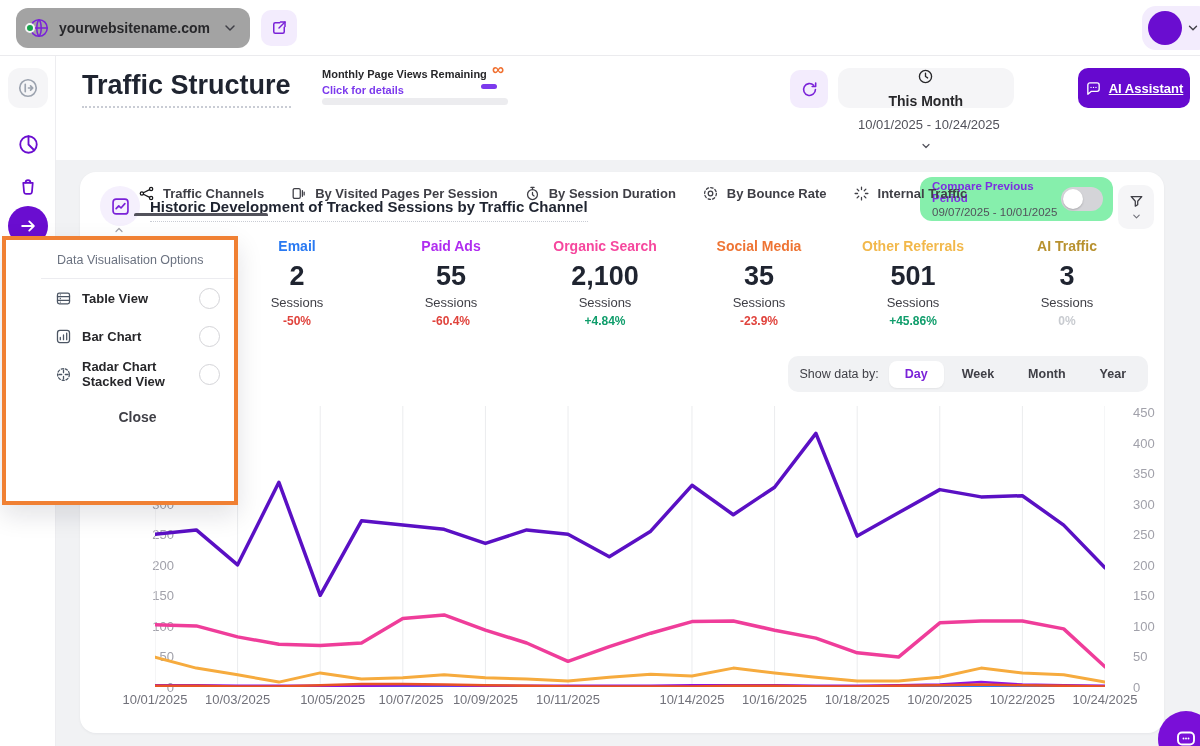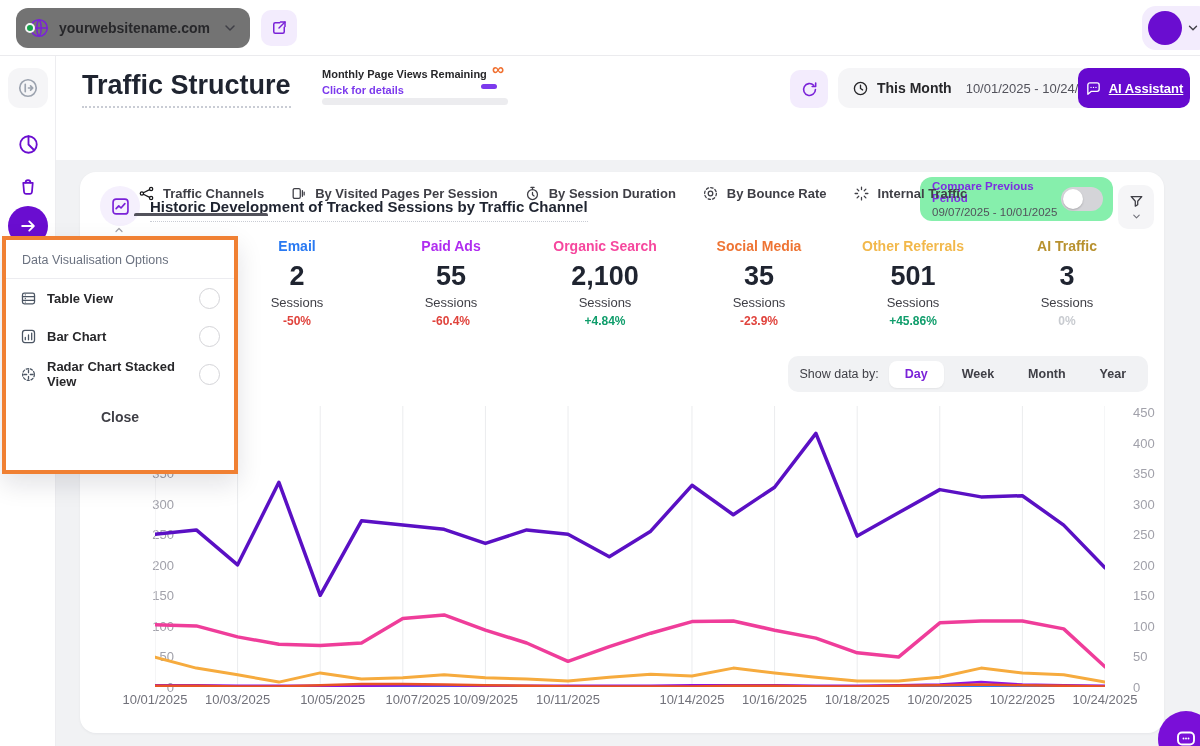--- a/index.html
+++ b/index.html
@@ -1,21 +1,21 @@
 <!DOCTYPE html>
 <html><head>
 <meta charset="utf-8">
 <style>
   * { margin:0; padding:0; box-sizing:border-box; }
   html,body { width:1200px; height:746px; overflow:hidden; }
   body { font-family:"Liberation Sans", sans-serif; background:#f1f2f4; color:#18181b; position:relative; }
 
   
   .topbar { position:absolute; left:0; top:0; width:1200px; height:56px; background:#fff; border-bottom:1px solid #ebebee; z-index:5; }
-  .domain-pill { position:absolute; left:16px; top:8px; width:234px; height:40px; background:#737373; border-radius:12px; display:flex; align-items:center; padding:0 12px; gap:9px; cursor:pointer; }
+  .domain-pill { position:absolute; left:16px; top:8px; width:234px; height:40px; background:#a3a3a3; border-radius:12px; display:flex; align-items:center; padding:0 12px; gap:9px; cursor:pointer; }
   .domain-pill .name { font-size:14px; font-weight:700; color:#27272a; flex:1; }
   .globe-wrap { position:relative; width:22px; height:22px; color:#7a22d8; }
   .globe-dot { position:absolute; left:-3px; top:6px; width:10px; height:10px; border-radius:50%; background:#16a34a; border:2px solid #f5f5f7; }
   .ext-btn { position:absolute; left:261px; top:10px; width:36px; height:36px; border:none; background:#f3ecfd; border-radius:10px; color:#7a22d8; display:flex; align-items:center; justify-content:center; cursor:pointer; }
   .avatar-pill { position:absolute; left:1142px; top:6px; width:70px; height:44px; background:#f3ecfd; border-radius:14px; display:flex; align-items:center; padding:0 6px; gap:4px; cursor:pointer; }
   .avatar-circle { width:34px; height:34px; border-radius:50%; background:#6a0dd0; }
 
   
   .sidebar { position:absolute; left:0; top:56px; width:56px; height:690px; background:#fff; border-right:1px solid #ededf0; z-index:4; }
   .side-btn { position:absolute; left:8px; width:40px; height:40px; border:none; background:transparent; display:flex; align-items:center; justify-content:center; cursor:pointer; border-radius:12px; }
@@ -26,21 +26,21 @@
   
   .header-strip { position:absolute; left:56px; top:56px; width:1144px; height:104px; background:#fff; z-index:2; }
   .page-title { position:absolute; left:26px; top:14px; font-size:27px; font-weight:700; color:#1f2430; border-bottom:2px dotted #c9ccd4; padding-bottom:5px; }
   .quota { position:absolute; left:266px; top:12px; width:196px; }
   .quota-title { font-size:11px; font-weight:700; color:#27272a; }
   .quota-link { font-size:11px; font-weight:600; color:#7c3aed; margin-top:3px; cursor:pointer; display:inline-block; }
   .quota-bar { position:absolute; left:266px; top:42px; width:186px; height:7px; background:#ececef; border-radius:4px; }
   .quota-dash { position:absolute; left:425px; top:28px; width:16px; height:5px; border-radius:3px; background:#7c3aed; }
   .quota-inf { position:absolute; left:436px; top:4px; font-size:17px; font-weight:700; color:#f07030; }
   .refresh-btn { position:absolute; left:734px; top:14px; width:38px; height:38px; border:none; background:#f3ecfd; color:#7a22d8; border-radius:10px; display:flex; align-items:center; justify-content:center; cursor:pointer; }
-  .period-pill { position:absolute; left:782px; top:12px; height:40px; background:#f5f5f7; border-radius:12px; display:flex; align-items:center; padding:0 14px; gap:8px; cursor:pointer; color:#27272a; }
+  .period-pill { position:absolute; left:782px; top:12px; height:40px; background:#f5f5f7; border-radius:12px; display:flex; align-items:center; padding:0 14px; gap:8px; cursor:pointer; color:#27272a;flex-direction:column; }
   .period-label { font-size:14px; font-weight:700; }
   .period-range { font-size:13px; color:#52525b; margin-left:6px; }
   .ai-btn { position:absolute; left:1022px; top:12px; width:112px; height:40px; border:none; background:#6609cf; color:#fff; border-radius:10px; display:flex; align-items:center; justify-content:center; gap:7px; font-size:13px; font-weight:700; cursor:pointer; font-family:inherit;text-decoration:underline; }
 
   
   .tabs { position:absolute; left:82px; top:125px; height:35px; display:flex; gap:26px; z-index:3; }
   .tab { position:relative; display:flex; align-items:center; gap:8px; font-size:13px; font-weight:600; color:#3f3f46; cursor:pointer; padding-bottom:10px; }
   .tab .underline { display:none; }
   .tab.active .underline { display:block; position:absolute; left:-4px; right:-4px; bottom:0; height:3px; background:#52525b; border-radius:2px 2px 0 0; }
 
@@ -76,21 +76,21 @@
   .chart-area { position:absolute; left:0; top:228px; width:1084px; height:312px; }
   .ylabels { position:absolute; top:0; width:40px; font-size:13px; color:#a1a1aa; }
   .ylabels.left { left:14px; text-align:right; }
   .ylabels.right { left:1053px; text-align:left; }
   .ylabels span { position:absolute; width:40px; }
   .xlabels { position:absolute; left:75px; top:292px; width:950px; height:20px; }
   .xlabels span { position:absolute; width:90px; margin-left:-45px; text-align:center; font-size:13px; color:#71717a; }
   #chart-svg { position:absolute; left:75px; top:0; }
 
   
-  .popup { position:absolute; left:2px; top:236px; width:236px; height:238px; background:#fff; border:4px solid #f08033; z-index:20; box-shadow:0 10px 24px rgba(20,20,40,.12); display:flex; flex-direction:column; }
+  .popup { position:absolute; left:2px; top:236px; width:236px; height:269px; background:#fff; border:4px solid #f08033; z-index:20; box-shadow:0 10px 24px rgba(20,20,40,.12); display:flex; flex-direction:column;padding-left:35px; }
   .popup-title { padding:13px 16px 11px; font-size:12.5px; color:#6b7280; }
   .popup-divider { height:1px; background:#ececf0; }
   .popup-item { height:38px; display:flex; align-items:center; gap:10px; padding:0 14px; cursor:pointer; color:#4b5563; }
   .popup-item .label { flex:1; font-size:13px; font-weight:600; color:#27272a; }
   .radio { width:21px; height:21px; border:1.6px solid #d4d4d8; border-radius:50%; }
   .popup-close { margin-top:6px; height:36px; border:none; background:transparent; font-size:14px; font-weight:600; color:#3f3f46; cursor:pointer; font-family:inherit; }
 
   
   .chat-fab { position:absolute; left:1158px; top:711px; width:56px; height:56px; border:none; border-radius:50%; background:#7a0fd8; color:#fff; display:flex; align-items:center; justify-content:center; cursor:pointer; z-index:30; }
 
@@ -394,21 +394,21 @@
           <polyline points="0.0,285.2 41.3,285.2 82.6,285.8 123.9,285.8 165.2,285.8 206.5,285.8 247.8,285.2 289.1,285.2 330.4,285.8 371.7,285.8 413.0,285.8 454.3,285.8 495.7,285.8 537.0,285.2 578.3,285.2 619.6,285.2 660.9,285.8 702.2,285.8 743.5,285.2 784.8,284.6 826.1,282.1 867.4,284.6 908.7,285.2 950.0,285.8" fill="none" stroke="#9013e0" stroke-width="2.5" stroke-linejoin="round" stroke-linecap="round"></polyline>
           <polyline points="0.0,285.8 41.3,285.8 82.6,286.4 123.9,286.4 165.2,285.2 206.5,283.9 247.8,283.9 289.1,284.6 330.4,285.2 371.7,285.8 413.0,286.4 454.3,286.4 495.7,286.4 537.0,286.4 578.3,285.8 619.6,285.8 660.9,286.4 702.2,286.4 743.5,285.8 784.8,285.2 826.1,284.6 867.4,285.2 908.7,285.8 950.0,286.4" fill="none" stroke="#e85325" stroke-width="2.5" stroke-linejoin="round" stroke-linecap="round"></polyline>
           <polyline points="0.0,257.1 41.3,268.1 82.6,274.8 123.9,282.1 165.2,272.9 206.5,279.1 247.8,277.8 289.1,274.8 330.4,277.8 371.7,279.1 413.0,280.9 454.3,277.2 495.7,274.2 537.0,276.0 578.3,268.1 619.6,272.9 660.9,277.2 702.2,280.9 743.5,280.9 784.8,277.2 826.1,268.1 867.4,272.9 908.7,274.8 950.0,282.1" fill="none" stroke="#f6ab3e" stroke-width="3" stroke-linejoin="round" stroke-linecap="round"></polyline>
           <polyline points="0.0,224.7 41.3,225.9 82.6,236.9 123.9,244.2 165.2,245.4 206.5,243.0 247.8,218.6 289.1,214.9 330.4,230.2 371.7,243.0 413.0,261.3 454.3,246.7 495.7,233.2 537.0,221.6 578.3,221.0 619.6,230.2 660.9,238.1 702.2,252.8 743.5,257.1 784.8,222.8 826.1,221.0 867.4,221.0 908.7,228.9 950.0,266.8" fill="none" stroke="#ef3d9a" stroke-width="3.5" stroke-linejoin="round" stroke-linecap="round"></polyline>
           <polyline points="0.0,134.2 41.3,129.9 82.6,164.8 123.9,82.3 165.2,195.3 206.5,120.8 247.8,125.1 289.1,129.3 330.4,143.4 371.7,129.9 413.0,134.2 454.3,156.8 495.7,131.2 537.0,85.3 578.3,114.7 619.6,87.2 660.9,33.4 702.2,136.1 743.5,112.8 784.8,89.6 826.1,96.9 867.4,95.7 908.7,125.1 950.0,167.8" fill="none" stroke="#5a10c4" stroke-width="3.5" stroke-linejoin="round" stroke-linecap="round"></polyline>
         </svg>
       <div class="xlabels" id="xlabels">
           <span style="left: 0px;">10/01/2025</span>
           <span style="left: 82.6087px;">10/03/2025</span>
           <span style="left: 165.217px; text-align: right;">10/05/2025</span>
-          <span style="left: 263px;">10/07/2025</span>
+          <span style="left: 256px;">10/07/2025</span>
           <span style="left: 330.435px;">10/09/2025</span>
           <span style="left: 413.043px;">10/11/2025</span>
           <span style="left: 536.957px;">10/14/2025</span>
           <span style="left: 619.565px;">10/16/2025</span>
           <span style="left: 702.174px;">10/18/2025</span>
           <span style="left: 784.783px;">10/20/2025</span>
           <span style="left: 867.391px;">10/22/2025</span>
           <span style="left: 950px;">10/24/2025</span>
         </div>
     </div>

